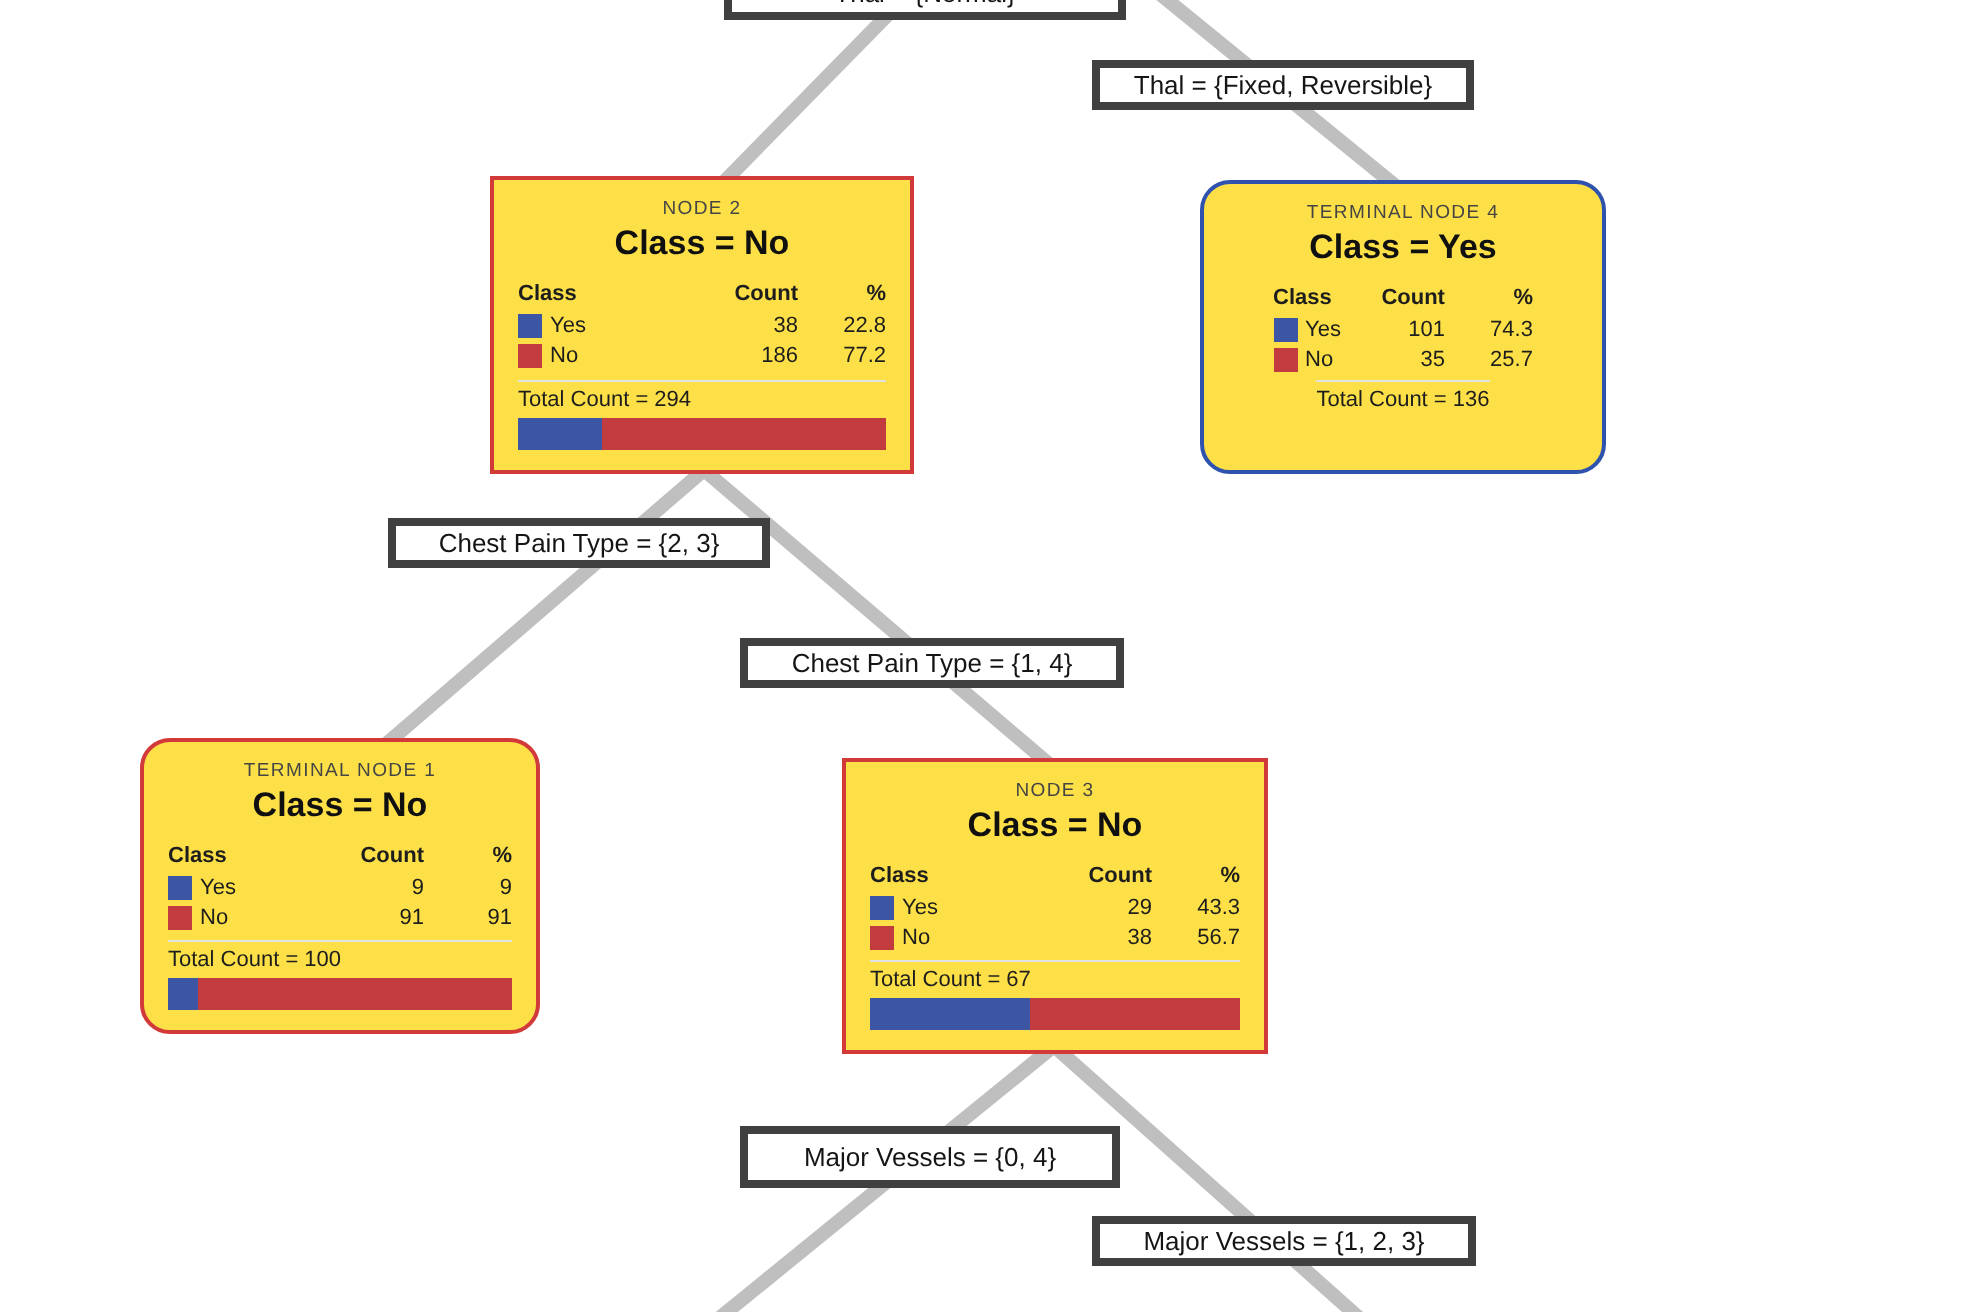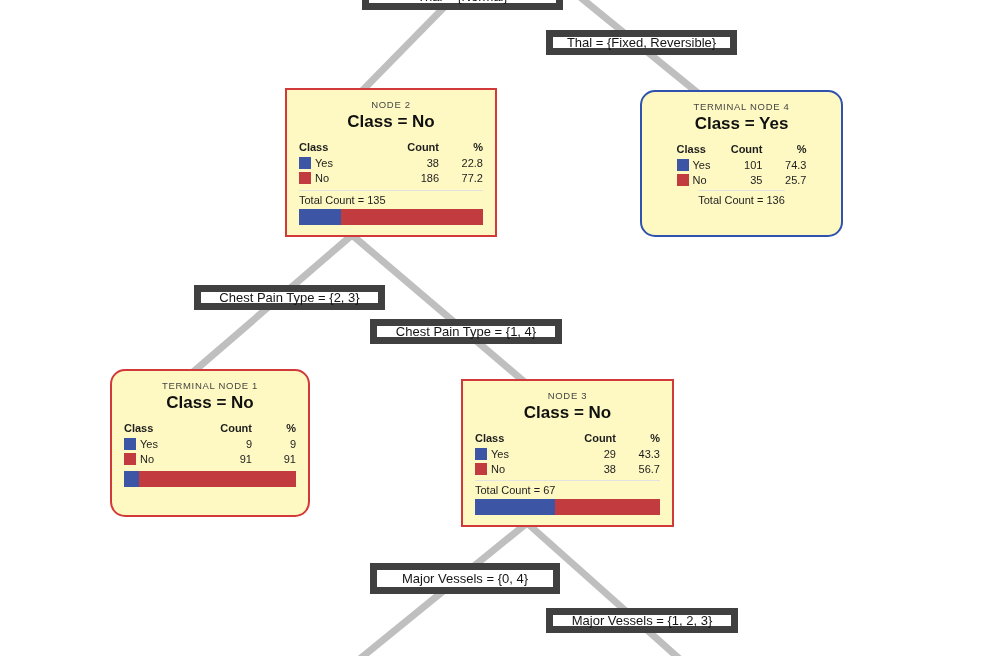--- a/index.html
+++ b/index.html
@@ -4,29 +4,29 @@
 <style>
   html,body{margin:0;padding:0;background:#fff;}
   .canvas{
     position:relative;width:985px;height:656px;background:#ffffff;
     overflow:hidden;font-family:"Liberation Sans",sans-serif;
   }
   svg.edges{position:absolute;left:0;top:0;width:985px;height:656px;}
   svg.edges line{stroke:#bfbfbf;stroke-width:7;}
 
   .edge-label{
-    position:absolute;background:#ffffff;border:7px solid #404040;
+    position:absolute;background:#ffffff;border:4px solid #404040;
     display:flex;align-items:center;justify-content:center;
     font-size:13px;color:#151515;box-sizing:border-box;white-space:nowrap;
   }
 
   .node{
-    position:absolute;background:#fef9c3;border:2px solid #d23a3a;
+    position:absolute;background:#fde047;border:2px solid #d23a3a;
     box-sizing:border-box;padding:9px 12px 10px 12px;
-    display:flex;flex-direction:column;margin-left:40px;
+    display:flex;flex-direction:column;
   }
   .node.blue{border-color:#2e52ad;}
   .node.rounded{border-radius:15px;}
 
   .node-title{text-align:center;font-size:9.5px;letter-spacing:.7px;color:#454545;}
   .node-class{text-align:center;font-size:17px;font-weight:bold;color:#101010;margin-top:2px;}
 
   .tbl{margin-top:9px;font-size:11px;color:#1d1d1d;}
   .thead{display:flex;font-weight:bold;margin-bottom:4px;}
   .trow{display:flex;align-items:center;margin-bottom:3px;}
@@ -51,21 +51,21 @@
     <line x1="510" y1="-60" x2="358" y2="95"></line>
     <line x1="510" y1="-60" x2="704" y2="98"></line>
     <line x1="352" y1="235" x2="178" y2="385"></line>
     <line x1="352" y1="235" x2="528" y2="385"></line>
     <line x1="527" y1="523" x2="356" y2="662"></line>
     <line x1="527" y1="523" x2="683" y2="662"></line>
   </svg>
 
   <div class="edge-label" style="left:362px;top:-17px;width:201px;height:27px;">Thal = {Normal}</div>
   <div class="edge-label" style="left:546px;top:30px;width:191px;height:25px;">Thal = {Fixed, Reversible}</div>
-  <div class="edge-label" style="left:194px;top:285px;width:191px;height:25px;">Chest Pain Type = {2, 3}</div>
+  <div class="edge-label" style="left:194px;top:259px;width:191px;height:25px;">Chest Pain Type = {2, 3}</div>
   <div class="edge-label" style="left:370px;top:319px;width:192px;height:25px;">Chest Pain Type = {1, 4}</div>
   <div class="edge-label" style="left:370px;top:563px;width:190px;height:31px;">Major Vessels = {0, 4}</div>
   <div class="edge-label" style="left:546px;top:608px;width:192px;height:25px;">Major Vessels = {1, 2, 3}</div>
 
   <div class="node" style="left:245px;top:88px;width:212px;height:149px;">
     <div class="node-title">NODE 2</div>
     <div class="node-class">Class = No</div>
     <div class="tbl">
       <div class="thead">
         <span class="col-class">Class</span>
@@ -82,21 +82,21 @@
       </div>
       <div class="trow">
         <span class="col-class">
             <span class="swatch no"></span>
             <span>No</span>
           </span>
         <span class="col-count">186</span>
         <span class="col-pct">77.2</span>
       </div>
     </div>
-    <div class="total">Total Count = 135</div>
+    <div class="total">Total Count = 294</div>
     <div class="bar">
       <div class="bar-yes" style="width: 22.8%;"></div>
       <div class="bar-no"></div>
     </div>
   </div>
 
   <div class="node blue rounded" style="left:600px;top:90px;width:203px;height:147px;align-items:center;">
     <div class="node-title">TERMINAL NODE 4</div>
     <div class="node-class">Class = Yes</div>
     <div class="tbl">
@@ -148,20 +148,21 @@
       </div>
       <div class="trow">
         <span class="col-class">
             <span class="swatch no"></span>
             <span>No</span>
           </span>
         <span class="col-count">91</span>
         <span class="col-pct">91</span>
       </div>
     </div>
+    <div class="total">Total Count = 100</div>
     <div class="bar">
       <div class="bar-yes" style="width: 9%;"></div>
       <div class="bar-no"></div>
     </div>
   </div>
 
   <div class="node" style="left:421px;top:379px;width:213px;height:148px;">
     <div class="node-title">NODE 3</div>
     <div class="node-class">Class = No</div>
     <div class="tbl">

